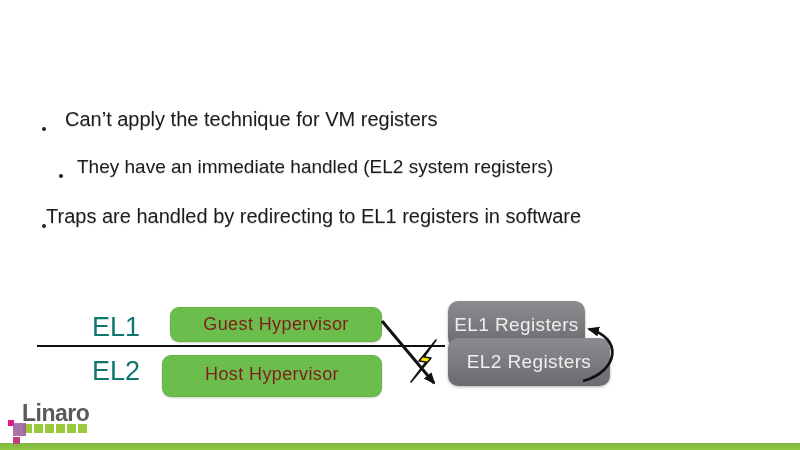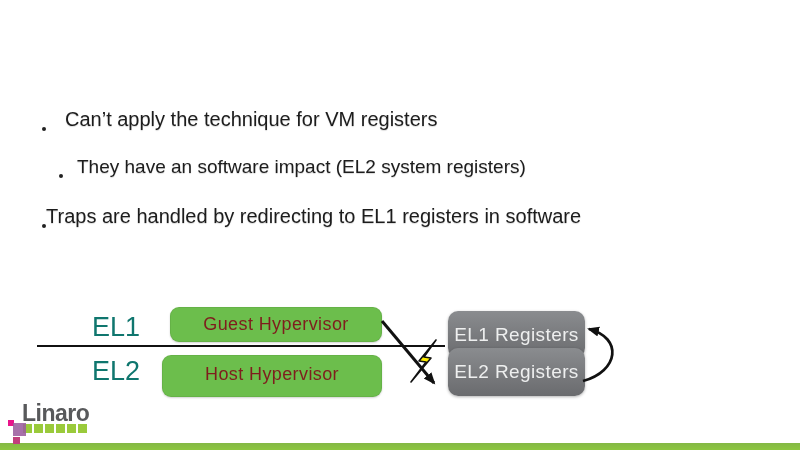--- a/index.html
+++ b/index.html
@@ -25,22 +25,22 @@
     box-shadow:0 1px 2px rgba(0,0,0,0.18);
   }
   .gbox.guest{left:170px;top:307px;width:212px;height:35px;line-height:33px;}
   .gbox.host{left:162px;top:355px;width:220px;height:42px;line-height:36px;}
   .rbox{
     position:absolute;border-radius:10px;text-align:center;color:#eeefef;font-size:19px;
     letter-spacing:0.4px;
     background:linear-gradient(to bottom,var(--gray-box-top,#8a8c8f),var(--gray-box-bottom,#6a6b6e));
     box-shadow:0 1px 3px rgba(0,0,0,0.3);
   }
-  .rbox.r1{left:448px;top:311px;width:137px;height:47px;line-height:47px;}
-  .rbox.r2{left:448px;top:348px;width:137px;height:48px;line-height:48px;}
+  .rbox.r1{left:448px;top:301px;width:137px;height:47px;line-height:47px;}
+  .rbox.r2{left:448px;top:338px;width:162px;height:48px;line-height:48px;}
   .overlay{position:absolute;left:0;top:0;width:800px;height:450px;pointer-events:none;}
   .arrow-stroke{stroke:#111;fill:none;}
   .arrow-head{fill:#111;}
   .bolt{fill:var(--lightning-yellow,#ffee00);stroke:#111;stroke-width:1.6;stroke-linejoin:round;}
   .logo-text{
     position:absolute;left:22px;top:400px;font-size:23px;font-weight:bold;
     color:var(--logo-text-gray,#58595b);letter-spacing:-0.5px;
   }
   .logo-squares{position:absolute;left:23px;top:424px;display:flex;gap:2px;}
   .logo-square{width:9px;height:9px;background:var(--logo-square-green,#9aca3b);}
@@ -57,21 +57,21 @@
 
 <div class="slide">
 
 
   <div class="bullet l1" style="left:42px;top:108px;">
     <span class="dot"></span>
     <span class="btext" style="margin-left:19px;">Can’t apply the technique for VM registers</span>
   </div>
   <div class="bullet l2" style="left:59px;top:156px;">
     <span class="dot"></span>
-    <span class="btext" style="margin-left:14px;">They have an software impact (EL2 system registers)</span>
+    <span class="btext" style="margin-left:14px;">They have an immediate handled (EL2 system registers)</span>
   </div>
   <div class="bullet l1" style="left:42px;top:205px;">
     <span class="dot"></span>
     <span class="btext" style="">Traps are handled by redirecting to EL1 registers in software</span>
   </div>
 
   <div class="el-label" style="left:92px;top:312px;">EL1</div>
   <div class="el-label" style="left:92px;top:356px;">EL2</div>
 
   <div class="hline"></div>

